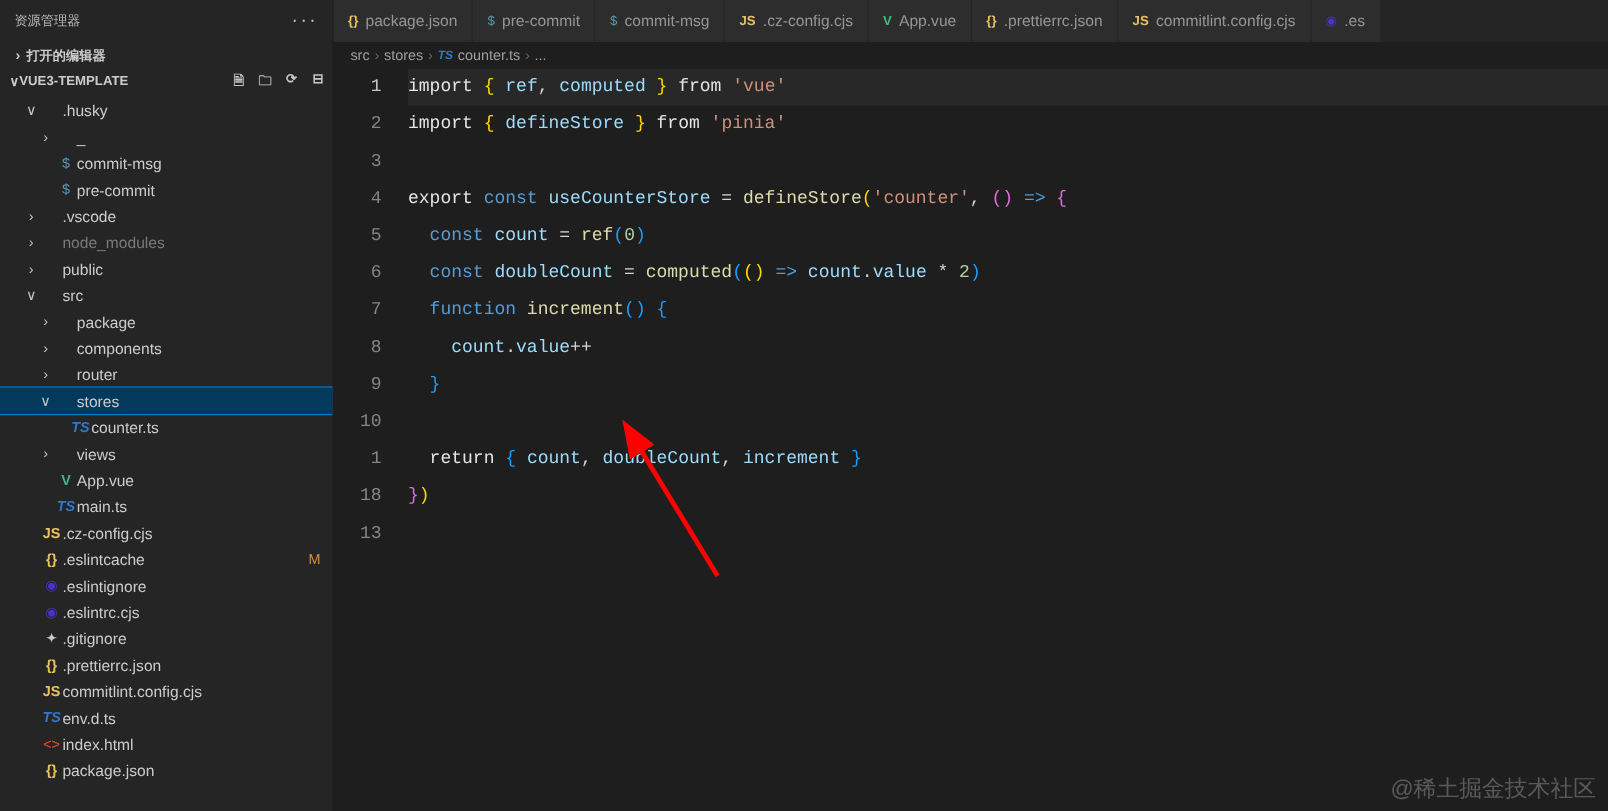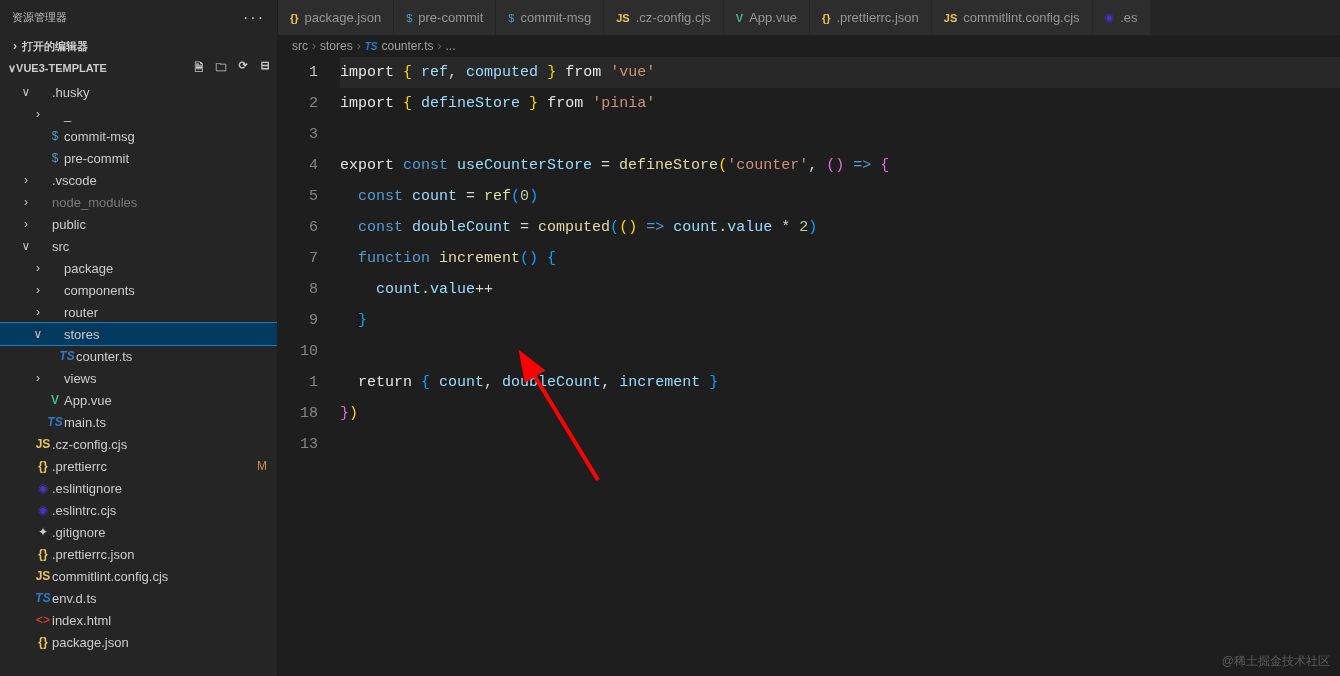--- a/index.html
+++ b/index.html
@@ -136,21 +136,21 @@
 .arrow {
   position: absolute;
   pointer-events: none;
   z-index: 10;
 }
 .watermark {
   position: absolute;
   right: 10px;
   bottom: 6px;
   color: rgba(200,200,200,0.35);
-  font-size: 12px;
+  font-size: 19px;
 }
 </style>
 </head>
 <body>
 
 <div class="sidebar">
   <div class="sb-header">
     <span>资源管理器</span>
     <span class="dots">···</span>
   </div>
@@ -252,21 +252,21 @@
         <span class="label">main.ts</span>
       </div>
       <div class="tree-row" style="padding-left: 18px;">
         <span class="chev"></span>
         <span class="icon ic-js">JS</span>
         <span class="label">.cz-config.cjs</span>
       </div>
       <div class="tree-row" style="padding-left: 18px;">
         <span class="chev"></span>
         <span class="icon ic-json">{}</span>
-        <span class="label">.prettierrc</span>
+        <span class="label">.eslintcache</span>
         <span class="badge">M</span>
       </div>
       <div class="tree-row" style="padding-left: 18px;">
         <span class="chev"></span>
         <span class="icon ic-eslint">◉</span>
         <span class="label">.eslintignore</span>
       </div>
       <div class="tree-row" style="padding-left: 18px;">
         <span class="chev"></span>
         <span class="icon ic-eslint">◉</span>

